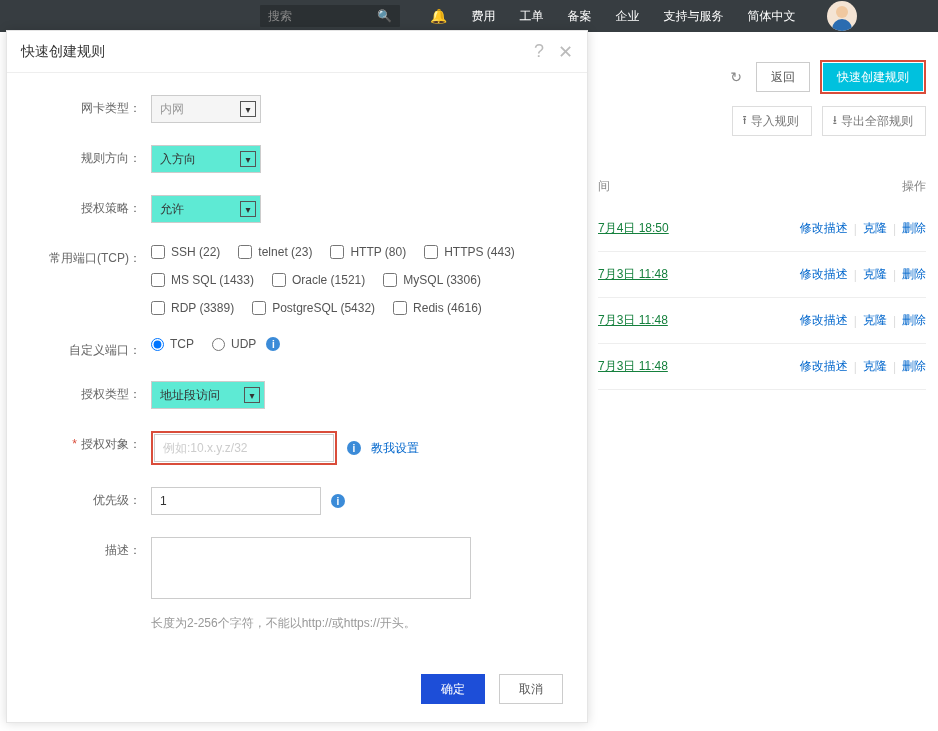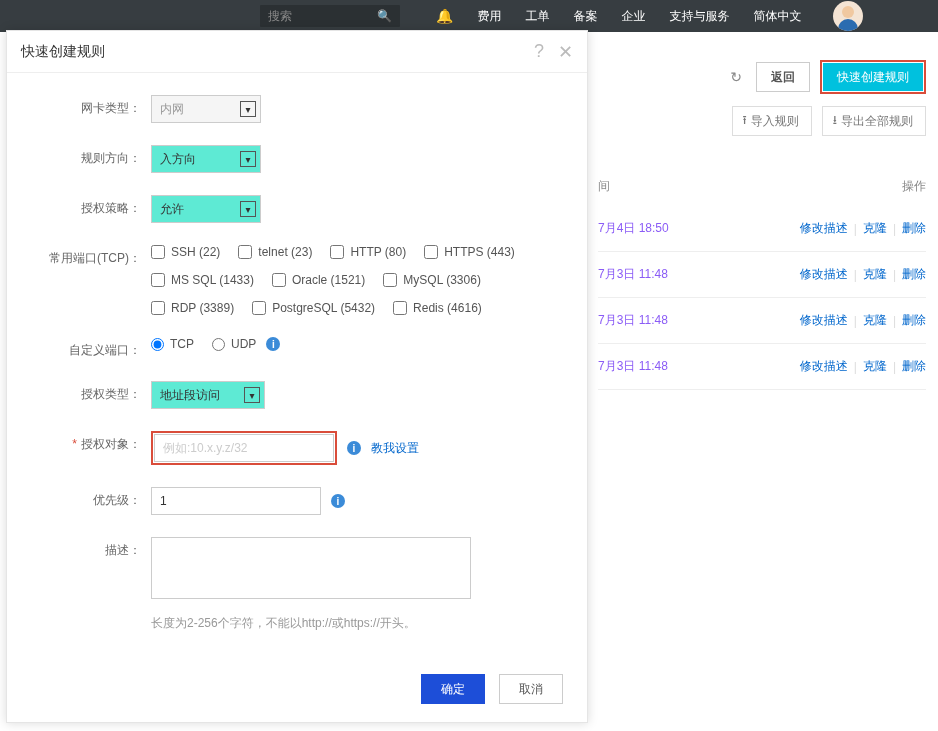--- a/index.html
+++ b/index.html
@@ -1,43 +1,43 @@
 <!DOCTYPE html>
 <html><head>
 <meta charset="utf-8">
 <style>
 * { margin:0; padding:0; box-sizing:border-box; font-family:"Microsoft YaHei","PingFang SC",Arial,sans-serif; font-size:12px; }
 body { background:#fff; width:938px; height:731px; position:relative; overflow:hidden; color:#333; }
 
 
 .topbar { background:#373d41; height:32px; color:#fff; display:flex; align-items:center; padding-left:260px; gap:24px; }
-.topbar .search { background:#2b3033; width:140px; height:22px; border-radius:1px; color:#888; padding:0 8px; line-height:22px; display:flex; align-items:center; justify-content:space-between; margin-right:12px; }
+.topbar .search { background:#2b3033; width:140px; height:22px; border-radius:1px; color:#888; padding:0 8px; line-height:22px; display:flex; align-items:center; justify-content:space-between; margin-right:6px; }
 .topbar .bell { color:#fff; font-size:14px; }
 .topbar .nav-item { color:#fff; cursor:pointer; }
 .avatar { width:30px; height:30px; border-radius:50%; background:#f4e4d4; position:relative; margin-left:8px; overflow:hidden; }
 .avatar::before { content:""; position:absolute; top:5px; left:9px; width:12px; height:12px; border-radius:50%; background:#f0c8a0; }
 .avatar::after { content:""; position:absolute; bottom:-2px; left:5px; width:20px; height:14px; border-radius:10px 10px 0 0; background:#2b6cb0; }
 
 
 .page-actions { position:absolute; top:60px; right:12px; display:flex; gap:10px; align-items:center; }
 .refresh-ic { width:20px; height:20px; color:#888; cursor:pointer; display:flex; align-items:center; justify-content:center; font-size:14px; }
-.btn { height:30px; padding:0 14px; border:1px solid #ccc; background:#fff; cursor:pointer; display:inline-flex; align-items:center; color:#555;font-weight:bold; }
+.btn { height:30px; padding:0 14px; border:1px solid #ccc; background:#fff; cursor:pointer; display:inline-flex; align-items:center; color:#555; }
 .btn-primary { background:#00c1de; border-color:#00c1de; color:#fff; }
 .btn-quick-wrap { border:2px solid #d94c3a; padding:1px; }
 .btn-quick { background:#00c1de; color:#fff; border:none; height:28px; padding:0 14px; cursor:pointer; }
 .import-row { position:absolute; top:106px; right:12px; display:flex; gap:10px; }
 .btn-imp { height:30px; padding:0 12px 0 10px; border:1px solid #ddd; background:#fff; color:#777; cursor:pointer; display:inline-flex; align-items:center; gap:4px; }
 
 
 .table-head { position:absolute; top:178px; left:598px; right:12px; display:flex; color:#888; font-size:12px; }
 .col-time { flex:1; }
 .col-ops { width:50px; text-align:right; }
 .rows { position:absolute; top:206px; left:598px; right:12px; }
 .trow { border-bottom:1px solid #eee; height:46px; display:flex; align-items:center; }
-.trow .time { flex:1; color:#8b5cf6; }
+.trow .time { flex:1; color:#15803d;text-decoration:underline; }
 .ops { display:flex; gap:6px; align-items:center; }
 .ops a { color:#06c; cursor:pointer; }
 .ops .sep { color:#ddd; }
 
 
 .modal { position:absolute; top:30px; left:6px; width:582px; background:#fff; box-shadow:0 0 10px rgba(0,0,0,.15); border:1px solid #e5e5e5; padding-bottom:18px; }
 .m-head { height:42px; border-bottom:1px solid #eee; display:flex; align-items:center; padding:0 14px; }
 .m-head .title { font-size:14px; color:#333; flex:1; }
 .m-head .hic { color:#bbb; font-size:18px; margin-left:14px; cursor:pointer; }
 .m-body { padding:22px 24px 6px 24px; }

